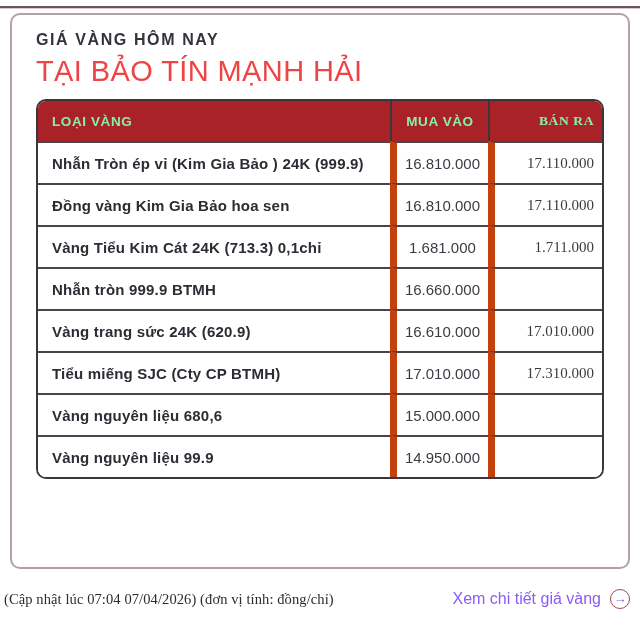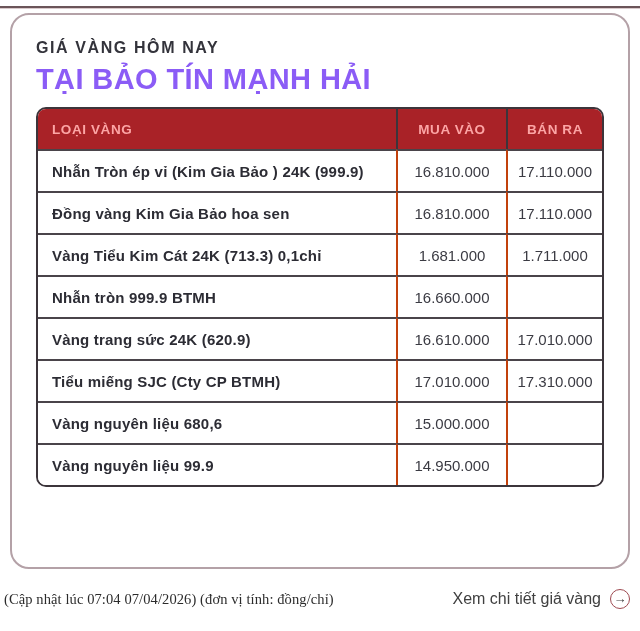--- a/index.html
+++ b/index.html
@@ -15,36 +15,36 @@
     margin-top: 6px;
     height: 2px;
     background: #6b5559;
     border-bottom: 1px solid #d9c9cb;
   }
   .card {
     box-sizing: border-box;
     margin: 4px 10px 0 10px;
     height: 556px;
     border: 2px solid #b4a1a7;
-    border-radius: 19px;
-    padding: 22px 24px 20px 24px;
+    border-radius: 10px;
+    padding: 14px 24px 20px 24px;
     background: #ffffff;
   }
   .title-small {
     font-size: 16px;
     font-weight: 600;
     letter-spacing: 1.6px;
     color: #33333b;
     margin: 2px 0 7px 0;
   }
   .title-large {
     font-size: 29px;
-    font-weight: 700;
+    font-weight: 400;
     letter-spacing: 0.4px;
-    color: #8b5cf6;
+    color: #ef4444;
     line-height: 1.05;
   }
   .unit-note {
     text-align: right;
     font-size: 14.5px;
     color: #45454d;
     margin-top: 9px;
   }
   table.gold {
     width: 100%;
@@ -54,53 +54,53 @@
     border: 2px solid #3c353b;
     border-radius: 10px;
     overflow: hidden;
   }
   table.gold th, table.gold td {
     box-sizing: border-box;
     padding: 0 8px;
   }
   table.gold th {
     background: #a92227;
-    color: #fca5a5;
+    color: #86efac;
     font-size: 13.5px;
     font-weight: 700;
     letter-spacing: 0.6px;
     height: 40px;
   }
   table.gold td { height: 42px; font-size: 15px; background: #ffffff; }
   .c-name { text-align: left; padding-left: 14px !important; }
   td.c-name { font-weight: 600; color: #2c2c34; letter-spacing: 0.2px; }
-  .c-buy  { width: 110px; text-align: center; }
-  .c-sell { width: 96px; text-align: center; }
+  .c-buy  { width: 93px; text-align: center; }
+  .c-sell { width: 114px; text-align: right; font-family: Liberation Serif, serif; }
   td.c-buy, td.c-sell { color: #3b3b43; font-weight: 500; }
   table.gold th.c-buy, table.gold th.c-sell { border-left: 2px solid #3c353b; }
-  table.gold td.c-buy, table.gold td.c-sell { border-left: 2px solid #c2410c; }
+  table.gold td.c-buy, table.gold td.c-sell { border-left: 7px solid #c2410c; }
   table.gold tbody td { border-top: 2px solid #4a444a; }
   .footer {
     display: flex;
     justify-content: space-between;
     align-items: center;
     padding: 20px 10px 0 4px;
     text-align: center;
   }
   .update-note {
     font-family: "Liberation Serif", serif;
     font-size: 14.5px;
     color: #2b2b2b;
     letter-spacing: 0.1px;
   }
   .detail-link {
     display: flex;
     align-items: center;
     gap: 9px;
-    color: #404040;
+    color: #8b5cf6;
     font-size: 16px;
     font-weight: 500;
     text-decoration: none;
     cursor: pointer;
   }
   .arrow-circle {
     box-sizing: border-box;
     width: 20px;
     height: 20px;
     border: 1.5px solid #9e4a51;

